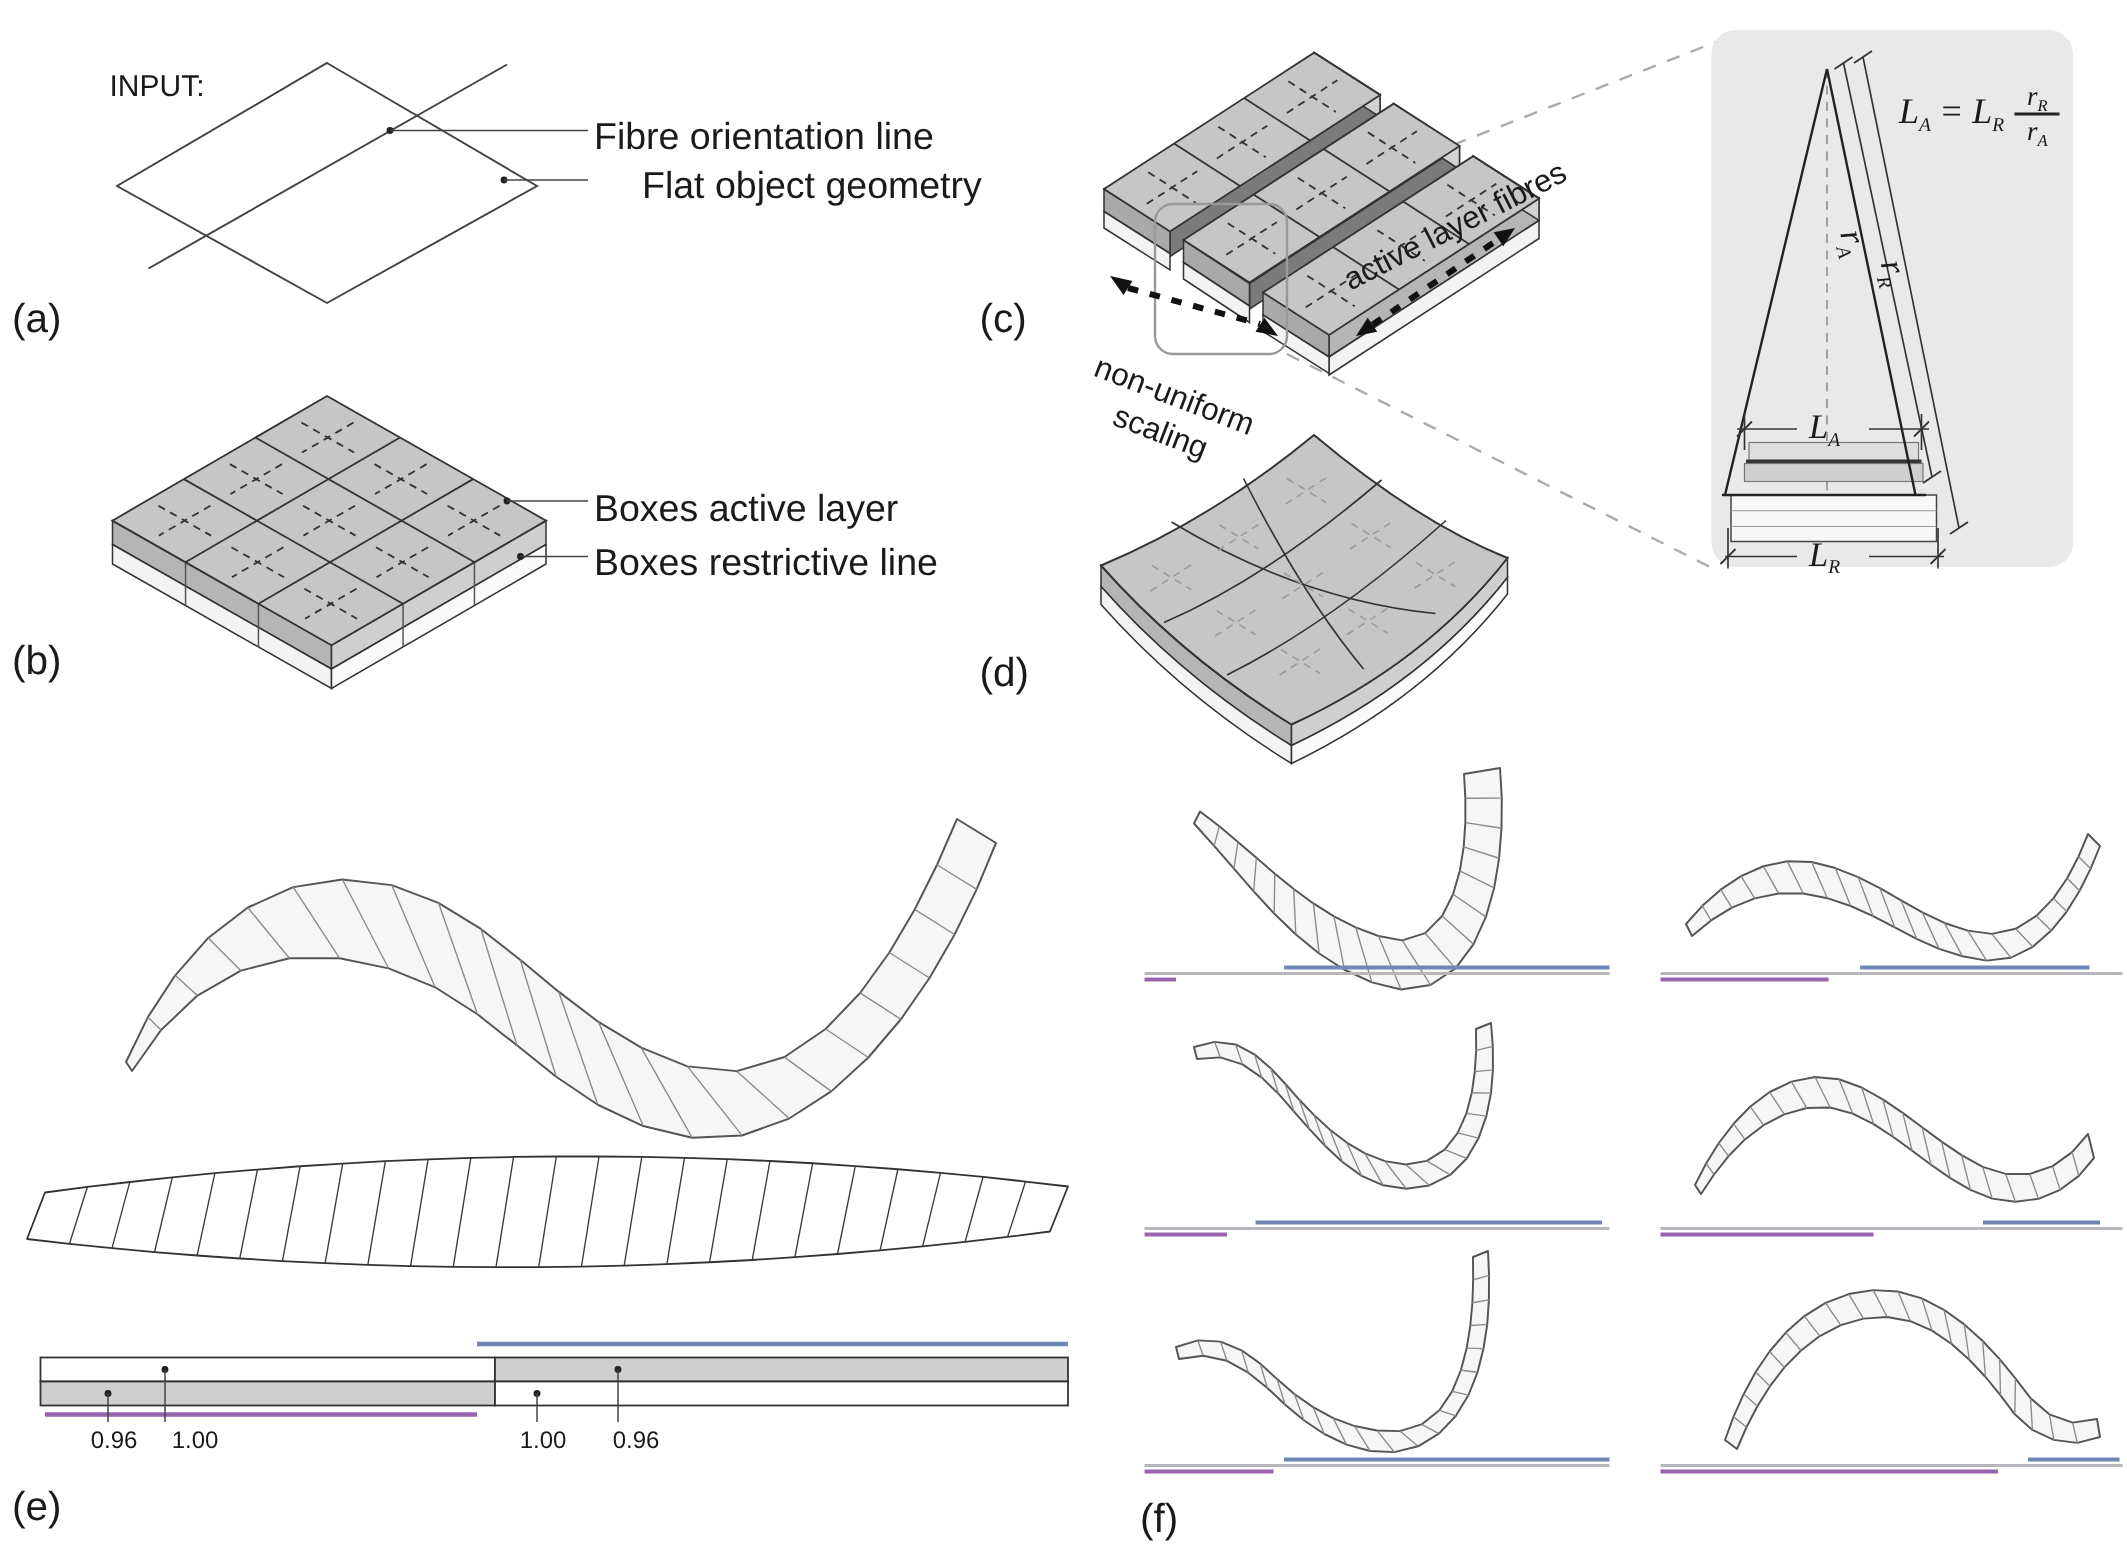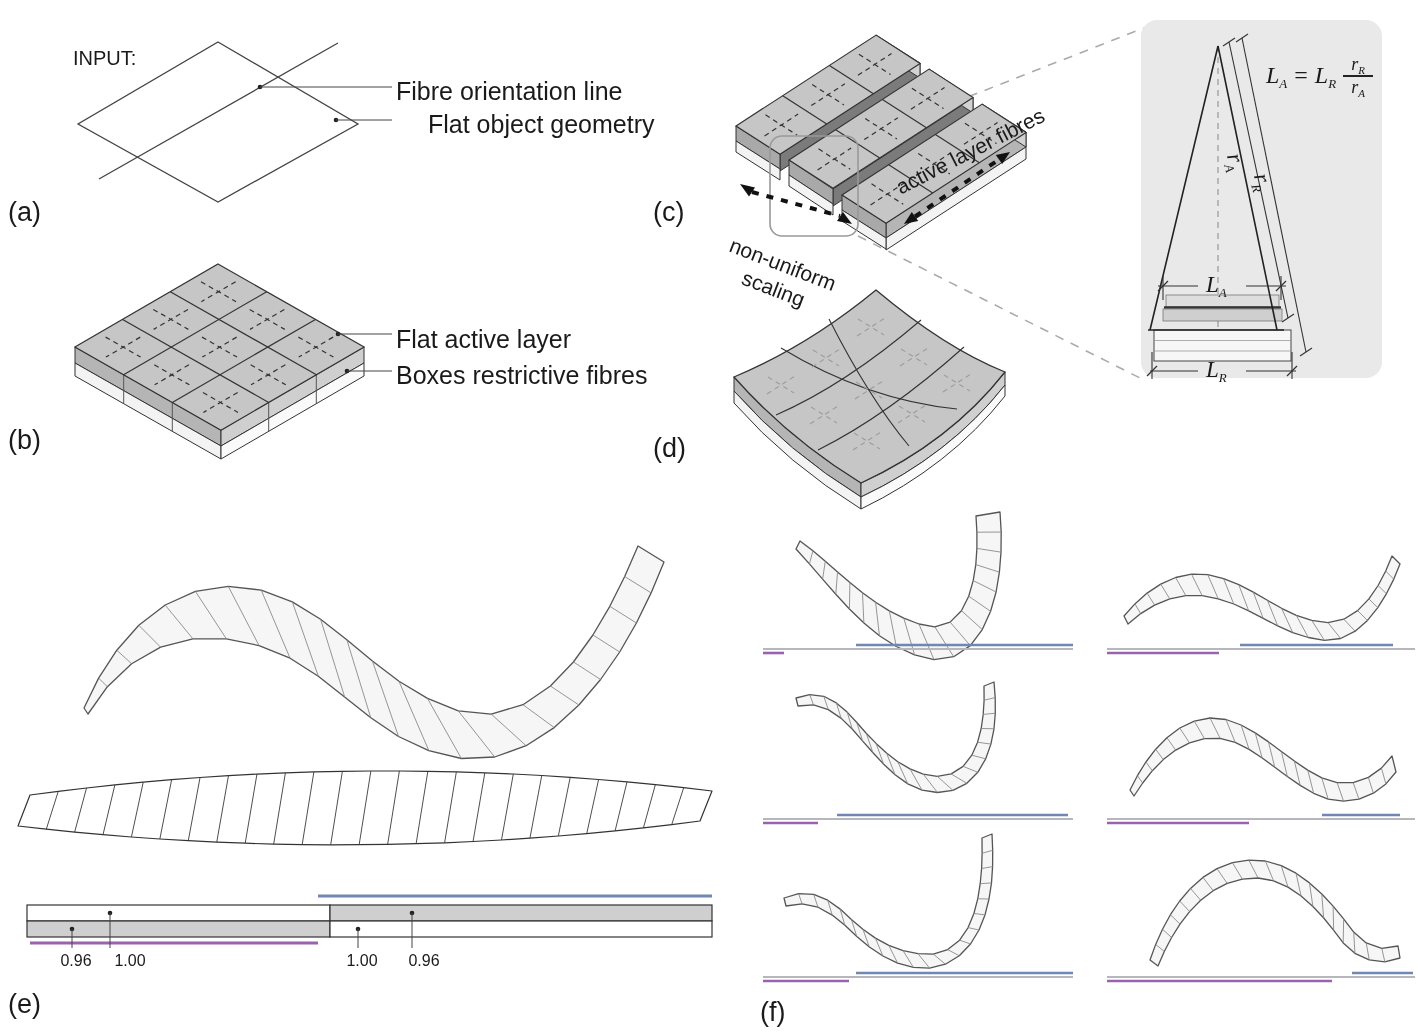--- a/index.html
+++ b/index.html
@@ -486,22 +486,22 @@
       <line class="fpurple" x1="1107" y1="981" x2="1332" y2="981"></line>
     </g>
   </g>
 </svg>
 
 <div class="lbl input" style="left:73px;top:46px;">INPUT:</div>
 <div class="lbl" style="left:396px;top:76px;">Fibre orientation line</div>
 <div class="lbl" style="left:396px;top:109px;margin-left:32px;">Flat object geometry</div>
 <div class="lbl letter" style="left:8px;top:196px;">(a)</div>
 
-<div class="lbl" style="left:396px;top:324px;">Flat active layer</div>
-<div class="lbl" style="left:396px;top:360px;">Boxes restrictive fibres</div>
+<div class="lbl" style="left:396px;top:324px;">Boxes active layer</div>
+<div class="lbl" style="left:396px;top:360px;">Boxes restrictive line</div>
 <div class="lbl letter" style="left:8px;top:424px;">(b)</div>
 
 <div class="lbl letter" style="left:653px;top:196px;">(c)</div>
 <div class="lbl arrlbl rot" style="left:708px;top:222px;width:170px;transform:rotate(21deg);">
   <span>non-uniform</span><br>
   <span>scaling</span>
 </div>
 <div class="lbl arrlbl rot" style="left:862px;top:192px;width:230px;transform:rotate(-27deg);">active layer fibres</div>
 <div class="lbl letter" style="left:653px;top:432px;">(d)</div>
 

